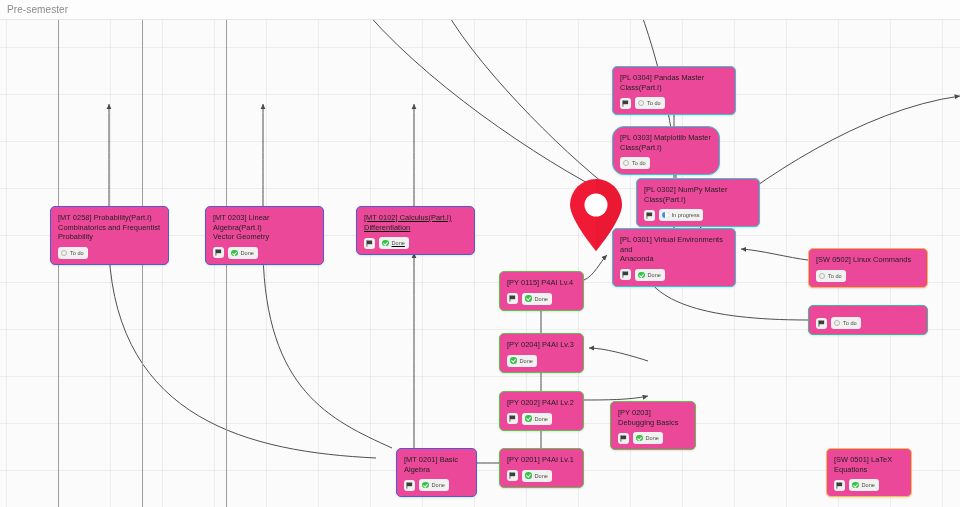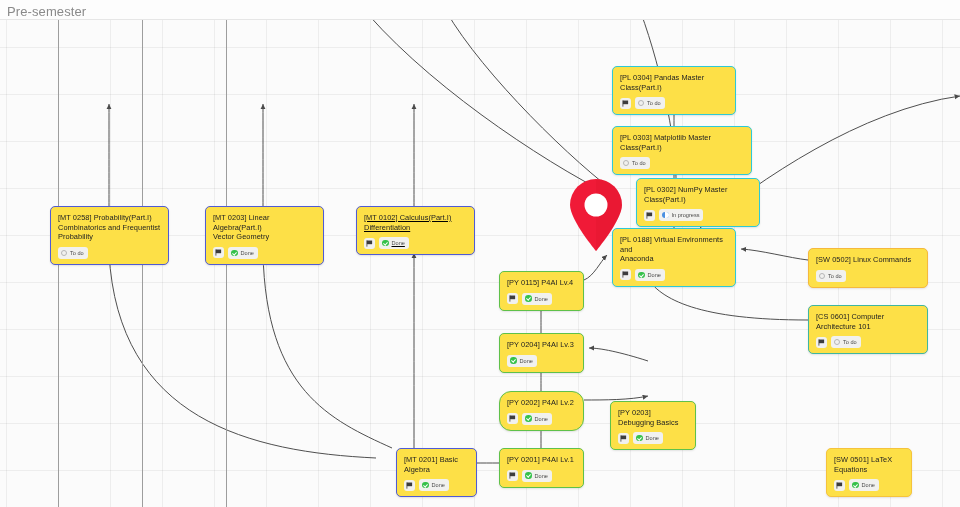--- a/index.html
+++ b/index.html
@@ -20,35 +20,35 @@
     background-size:52px 47px;
     background-position:6px 0px;
   }
   
   .header-band{
     position:absolute;left:0;top:0;width:960px;height:19px;
     background:#fdfdfd;border-bottom:1px solid #e6e6e6;
   }
   .header-label{
     position:absolute;left:7px;top:4px;
-    font-size:13px;color:#8a8a8a;letter-spacing:.1px;
+    font-size:10px;color:#8a8a8a;letter-spacing:.1px;
     white-space:nowrap;
   }
   
   .lane{
     position:absolute;top:0;width:1px;height:507px;
     background:#9d9d9d;
   }
   
   .edges{position:absolute;left:0;top:0;width:960px;height:507px;}
 
   
   .node{
     position:absolute;box-sizing:border-box;
-    background:#fde047;border-radius:5px;
+    background:#ec4899;border-radius:5px;
     border:1.6px solid #777;
     padding:6px 7px 5px 7px;
     box-shadow:0 1px 2px rgba(0,0,0,.10);
   }
   .node .title{
     font-size:7.4px;line-height:9.6px;color:#222;
     letter-spacing:.05px;white-space:pre-line;
   }
   .node .badges{display:flex;align-items:center;gap:4px;margin-top:5px;}
   .chip{
@@ -161,21 +161,21 @@
               <path d="M1 0.6 h6 v4.2 h-6 z" fill="#3d3d3d"></path>
               <rect x="0.6" y="0.4" width="0.9" height="7.2" fill="#3d3d3d"></rect>
             </svg>
           </span>
           <span class="chip">
             <span class="dot-todo"></span>
             <span>To do</span>
           </span>
         </div>
       </div>
-      <div class="node" style="left: 612px; top: 126px; width: 140px; min-height: 32px; border-color: rgb(46, 201, 214);">
+      <div class="node" style="left: 612px; top: 126px; width: 108px; min-height: 32px; border-color: rgb(46, 201, 214); border-radius: 12px;">
         <div class="title">[PL 0303] Matplotlib Master Class(Part.I)</div>
         <div class="badges">
           <span class="chip">
             <span class="dot-todo"></span>
             <span>To do</span>
           </span>
         </div>
       </div>
       <div class="node" style="left: 612px; top: 178px; width: 124px; min-height: 32px; border-color: rgb(46, 201, 214); margin-left: 24px;">
         <div class="title">[PL 0302] NumPy Master Class(Part.I)</div>
@@ -186,21 +186,21 @@
               <rect x="0.6" y="0.4" width="0.9" height="7.2" fill="#3d3d3d"></rect>
             </svg>
           </span>
           <span class="chip">
             <span class="dot-prog"></span>
             <span>In progress</span>
           </span>
         </div>
       </div>
       <div class="node" style="left: 612px; top: 228px; width: 124px; min-height: 42px; border-color: rgb(46, 201, 214);">
-        <div class="title">[PL 0188] Virtual Environments and
+        <div class="title">[PL 0301] Virtual Environments and
 Anaconda</div>
         <div class="badges">
           <span class="flag">
             <svg width="7" height="7" viewBox="0 0 8 8">
               <path d="M1 0.6 h6 v4.2 h-6 z" fill="#3d3d3d"></path>
               <rect x="0.6" y="0.4" width="0.9" height="7.2" fill="#3d3d3d"></rect>
             </svg>
           </span>
           <span class="chip">
             <span class="dot-done"></span>
@@ -282,21 +282,21 @@
       </div>
       <div class="node" style="left: 499px; top: 333px; width: 85px; min-height: 30px; border-color: rgb(95, 193, 74);">
         <div class="title">[PY 0204] P4AI Lv.3</div>
         <div class="badges">
           <span class="chip">
             <span class="dot-done"></span>
             <span>Done</span>
           </span>
         </div>
       </div>
-      <div class="node" style="left: 499px; top: 391px; width: 85px; min-height: 30px; border-color: rgb(95, 193, 74); border-radius: 12px;">
+      <div class="node" style="left: 499px; top: 391px; width: 85px; min-height: 30px; border-color: rgb(95, 193, 74);">
         <div class="title">[PY 0202] P4AI Lv.2</div>
         <div class="badges">
           <span class="flag">
             <svg width="7" height="7" viewBox="0 0 8 8">
               <path d="M1 0.6 h6 v4.2 h-6 z" fill="#3d3d3d"></path>
               <rect x="0.6" y="0.4" width="0.9" height="7.2" fill="#3d3d3d"></rect>
             </svg>
           </span>
           <span class="chip">
             <span class="dot-done"></span>
@@ -337,21 +337,20 @@
       <div class="node" style="left: 808px; top: 248px; width: 120px; min-height: 30px; border-color: rgb(245, 185, 60);">
         <div class="title">[SW 0502] Linux Commands</div>
         <div class="badges">
           <span class="chip">
             <span class="dot-todo"></span>
             <span>To do</span>
           </span>
         </div>
       </div>
       <div class="node" style="left: 808px; top: 305px; width: 120px; min-height: 30px; border-color: rgb(63, 182, 160);">
-        <div class="title">[CS 0601] Computer Architecture 101</div>
         <div class="badges">
           <span class="flag">
             <svg width="7" height="7" viewBox="0 0 8 8">
               <path d="M1 0.6 h6 v4.2 h-6 z" fill="#3d3d3d"></path>
               <rect x="0.6" y="0.4" width="0.9" height="7.2" fill="#3d3d3d"></rect>
             </svg>
           </span>
           <span class="chip">
             <span class="dot-todo"></span>
             <span>To do</span>

